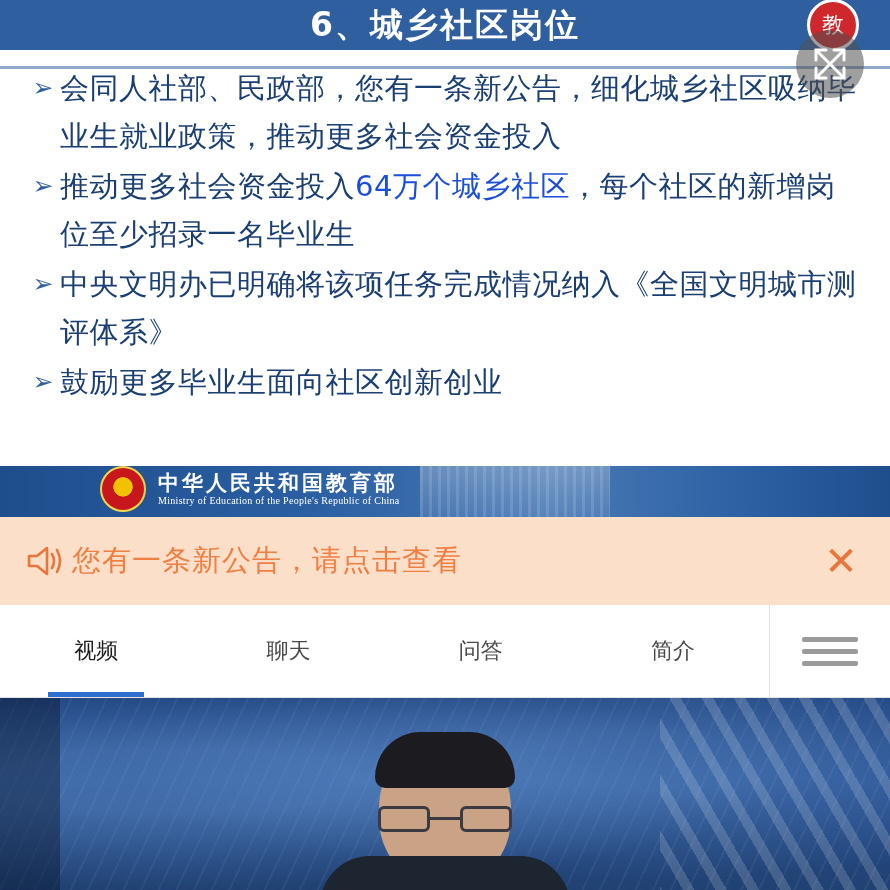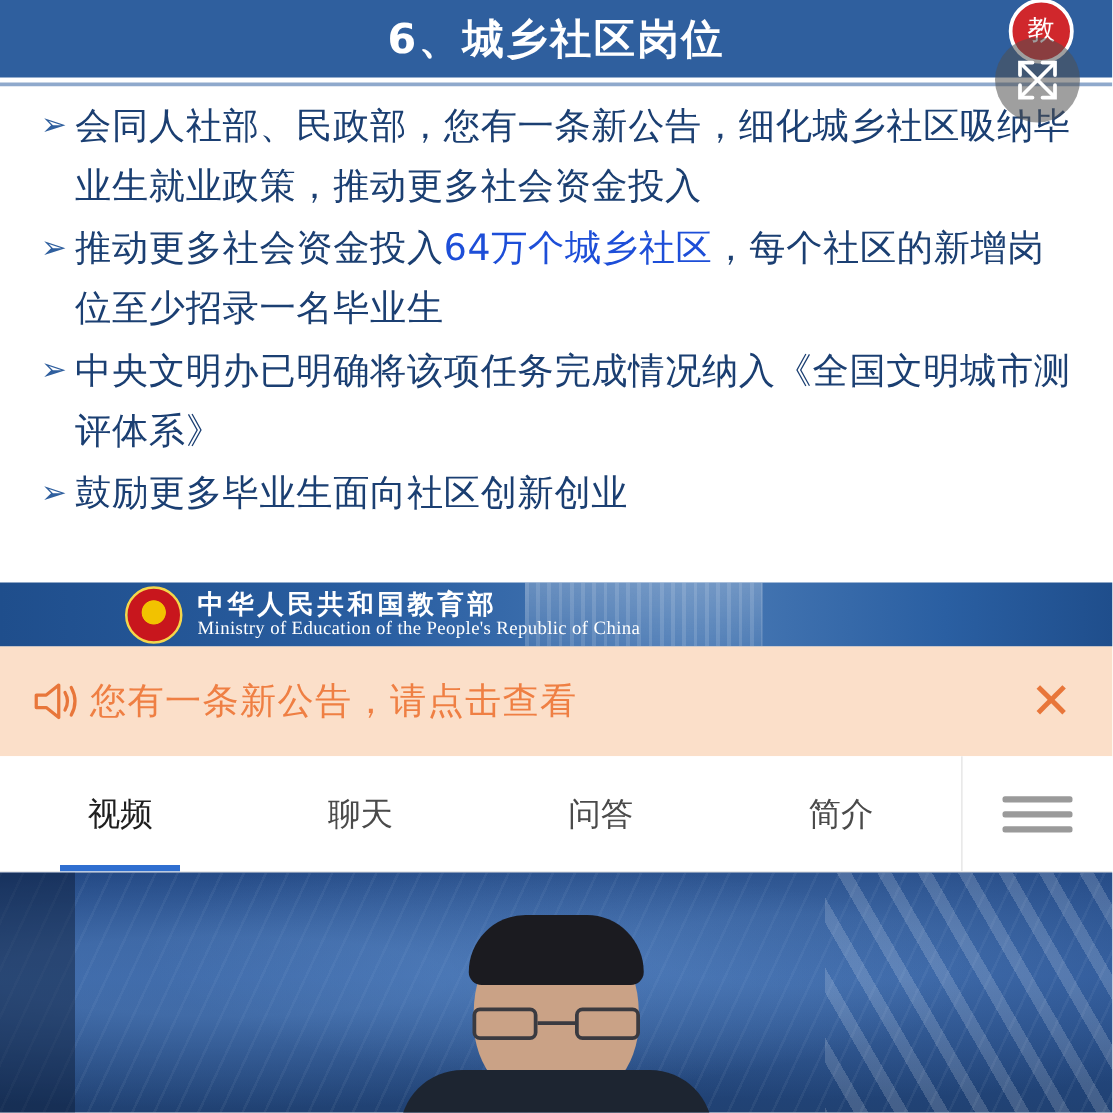--- a/index.html
+++ b/index.html
@@ -22,21 +22,21 @@
 
   
   .slide {
     position: relative;
     width: 890px;
     height: 466px;
     background: #ffffff;
     overflow: hidden;
   }
   .slide-header {
-    height: 62px;
+    height: 50px;
     background: #2f5f9e;
     display: flex;
     align-items: center;
     justify-content: center;
     position: relative;
   }
   .slide-title {
     color: #ffffff;
     font-size: 33px;
     font-weight: bold;
@@ -117,21 +117,21 @@
     line-height: 1;
   }
 
   
   .ministry-bar {
     position: relative;
     height: 51px;
     background: linear-gradient(to right, #1f4e8c 0%, #2a5fa2 35%, #4a7ab5 62%, #2a5fa2 85%, #1f4e8c 100%);
     overflow: hidden;
     display: flex;
-    align-items: center;
+    align-items: flex-start;
   }
   .ministry-inner {
     display: flex;
     align-items: center;
     margin-left: 100px;
   }
   .emblem {
     width: 42px;
     height: 42px;
     border-radius: 50%;
@@ -144,21 +144,21 @@
     color: #ffffff;
     line-height: 1.05;
   }
   .ministry-cn {
     font-size: 21px;
     font-weight: bold;
     letter-spacing: 3px;
     font-family: "DejaVu Sans", sans-serif;
   }
   .ministry-en {
-    font-size: 15px;
+    font-size: 10px;
     letter-spacing: 0.3px;
     font-family: "Liberation Serif", serif;
     margin-top: 2px;
   }
   .ministry-building {
     position: absolute;
     left: 420px;
     top: 0;
     width: 190px;
     height: 51px;
@@ -213,21 +213,21 @@
   .tabs {
     display: flex;
     flex: 1;
     align-items: center;
   }
   .tab {
     flex: 1;
     text-align: center;
     position: relative;
     color: #4a4a4a;
-    font-size: 26px;
+    font-size: 22px;
     font-family: Liberation Serif, serif;
     height: 92px;
     display: flex;
     align-items: center;
     justify-content: center;
   }
   .tab.active {
     color: #1f1f1f;
   }
   .tab.active::after {

